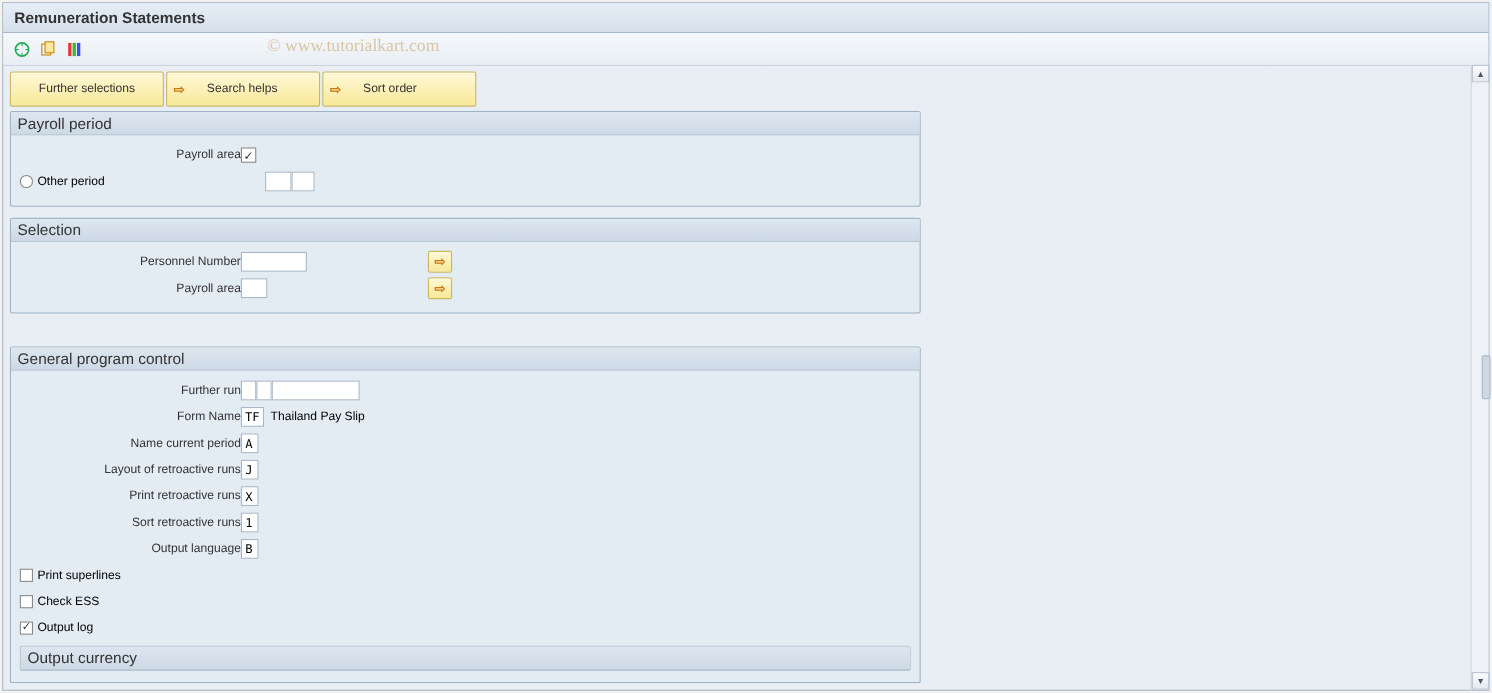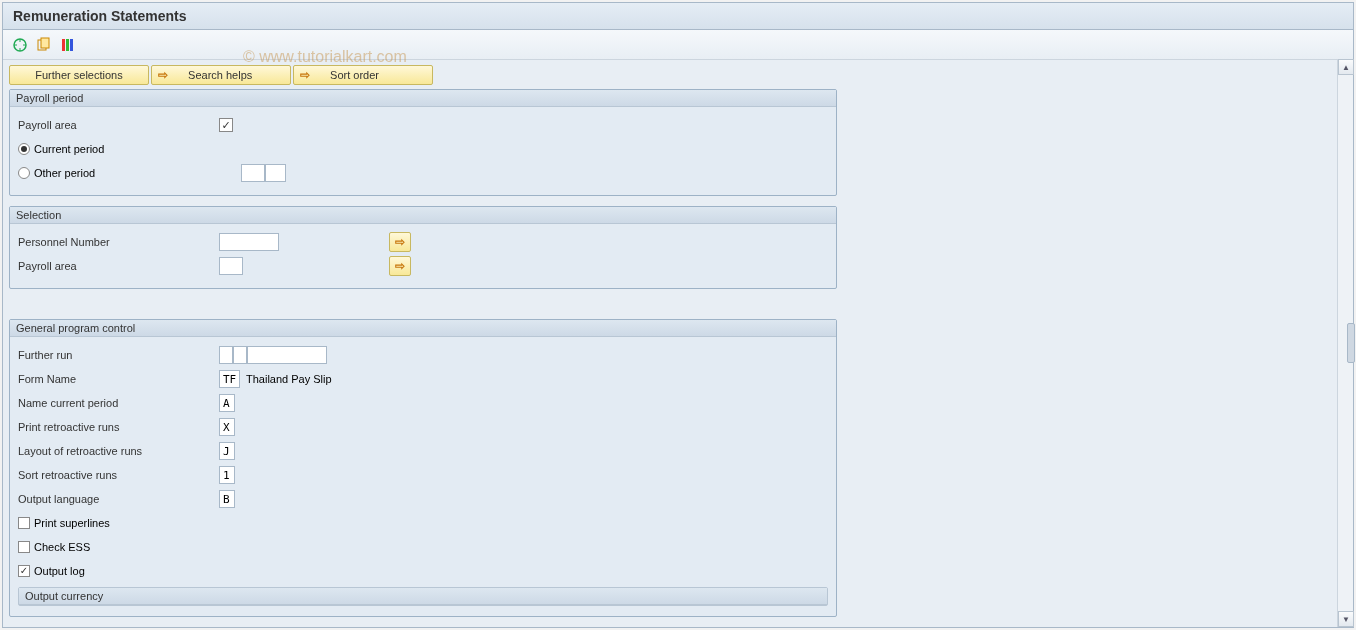--- a/index.html
+++ b/index.html
@@ -42,24 +42,24 @@
     width: 18px;
     height: 18px;
     display: inline-flex;
     align-items: center;
     justify-content: center;
     cursor: pointer;
   }
   .watermark {
     position: absolute;
     left: 240px;
-    top: 45px;
+    top: 30px;
     font-size: 16px;
     color: rgba(200,150,80,0.5);
-    font-family: Liberation Sans, sans-serif;
+    font-family: Liberation Serif, serif;
     z-index: 100;
     pointer-events: none;
   }
   .content-area {
     position: absolute;
     top: 56px;
     left: 0;
     right: 16px;
     bottom: 0;
     overflow: hidden;
@@ -99,21 +99,21 @@
   }
   .button-row {
     display: flex;
     gap: 2px;
     margin-bottom: 4px;
   }
   .yellow-btn {
     background: linear-gradient(#fff8d8, #f8e898);
     border: 1px solid #c8b860;
     padding: 2px 8px;
-    height: 20px;
+    height: 32px;
     display: flex;
     align-items: center;
     justify-content: center;
     font-size: 11px;
     color: #333;
     cursor: pointer;
     min-width: 140px;
     border-radius: 2px;
   }
   .yellow-btn.with-arrow { justify-content: flex-start; gap:20px; padding-left:6px;}
@@ -122,34 +122,35 @@
     border: 1px solid #9db2c6;
     background: #e3ebf3;
     margin-bottom: 10px;
     width: 828px;
     border-radius: 2px;
   }
   .group-title {
     background: linear-gradient(#dde7f0, #cdd9e6);
     border-bottom: 1px solid #b8c6d4;
     padding: 2px 6px;
-    font-size: 11px;
+    font-size: 14px;
     color: #333;
   }
   .group-body {
     padding: 6px 8px 10px 8px;
   }
   .row {
     display: flex;
     align-items: center;
     height: 24px;
   }
   .label {
     width: 201px;
     color: #333;
+    text-align: right;
   }
   .radio {
     width: 12px; height: 12px;
     border-radius: 50%;
     border: 1px solid #888;
     background: #fff;
     margin-right: 4px;
     display:inline-flex;align-items:center;justify-content:center;
   }
   .radio.checked::after {
@@ -251,24 +252,20 @@
     </div>
 
     <div class="group-box">
       <div class="group-title">Payroll period</div>
       <div class="group-body">
         <div class="row">
           <span class="label">Payroll area</span>
           <span class="checkbox-filled checked"></span>
         </div>
         <div class="row">
-          <span class="radio checked"></span>
-          <span>Current period</span>
-        </div>
-        <div class="row">
           <span class="radio"></span>
           <span style="width:207px">Other period</span>
           <input class="txt w24" style="">
           <input class="txt w40" style="">
         </div>
       </div>
     </div>
 
     <div class="group-box">
       <div class="group-title">Selection</div>
@@ -300,26 +297,26 @@
         <div class="row">
           <span class="label">Form Name</span>
           <input class="txt w40" value="TF01" style="">
           <span style="margin-left:6px">Thailand Pay Slip</span>
         </div>
         <div class="row">
           <span class="label">Name current period</span>
           <input class="txt" style="width: 16px;" value="A">
         </div>
         <div class="row">
+          <span class="label">Layout of retroactive runs</span>
+          <input class="txt" style="width: 16px;" value="J">
+        </div>
+        <div class="row">
           <span class="label">Print retroactive runs</span>
           <input class="txt" style="width: 16px;" value="X">
-        </div>
-        <div class="row">
-          <span class="label">Layout of retroactive runs</span>
-          <input class="txt" style="width: 16px;" value="J">
         </div>
         <div class="row">
           <span class="label">Sort retroactive runs</span>
           <input class="txt" style="width: 16px;" value="1">
         </div>
         <div class="row">
           <span class="label">Output language</span>
           <input class="txt" style="width: 16px;" value="B">
         </div>
         <div class="row">

